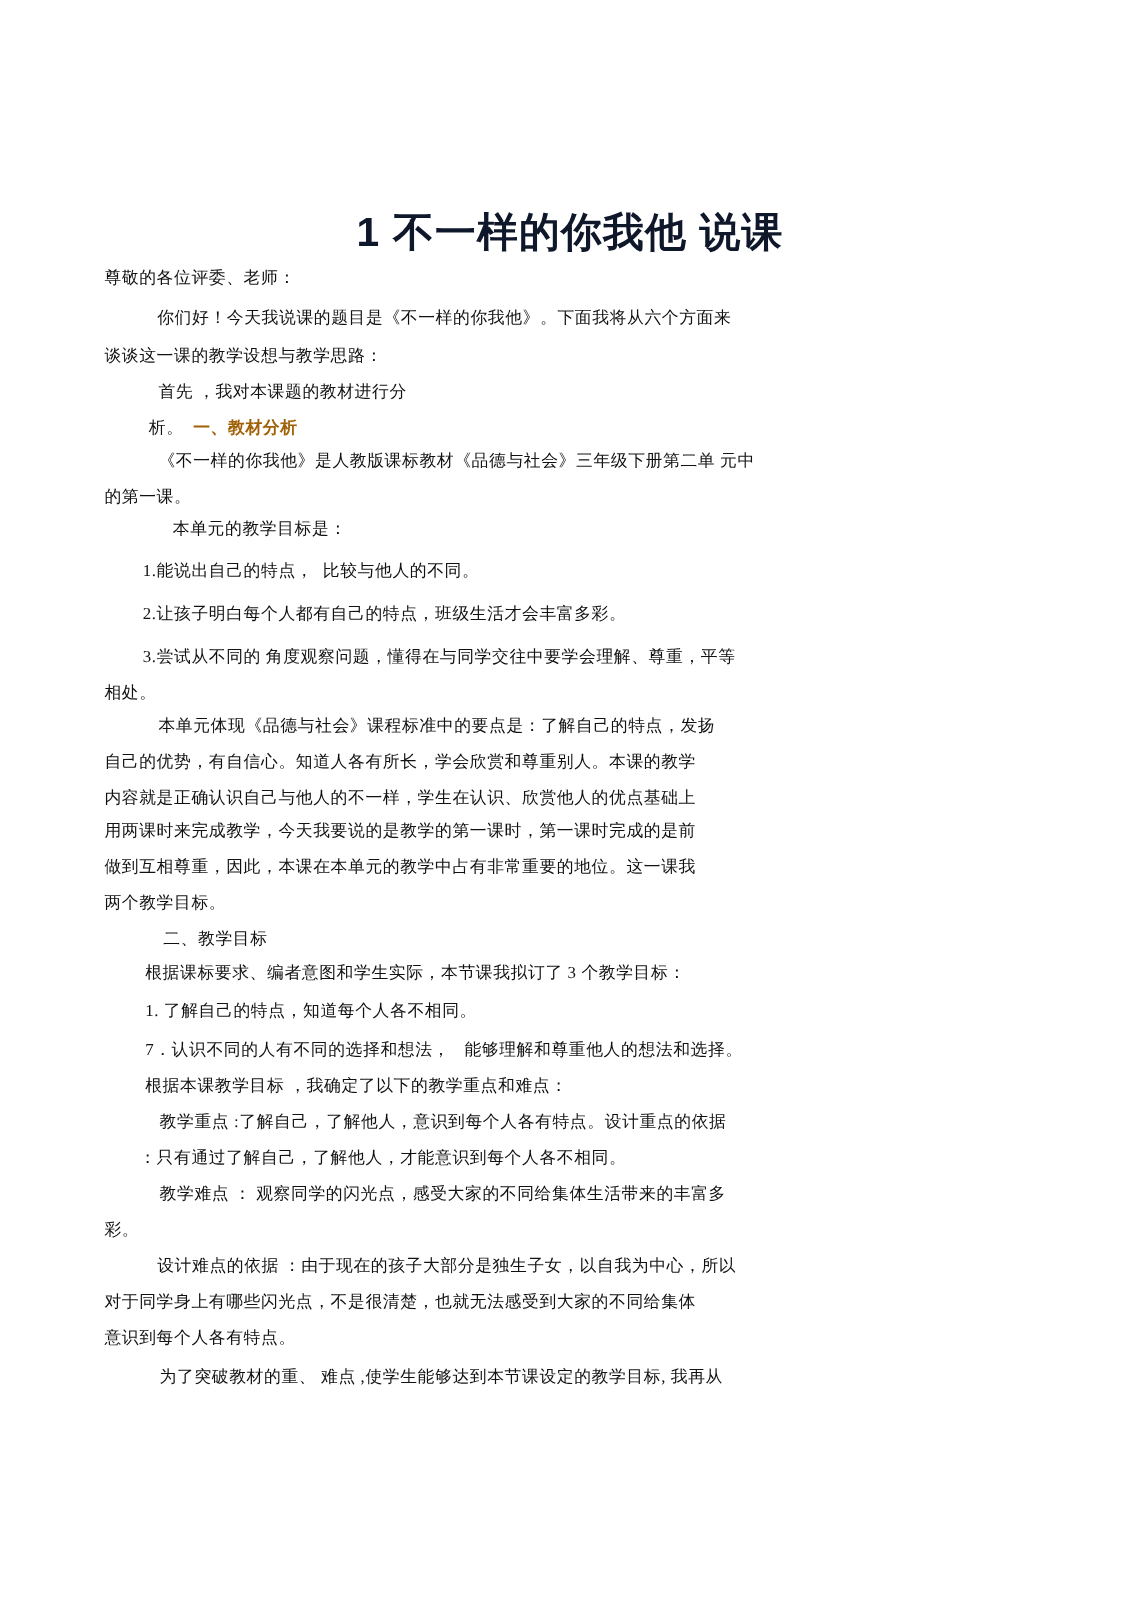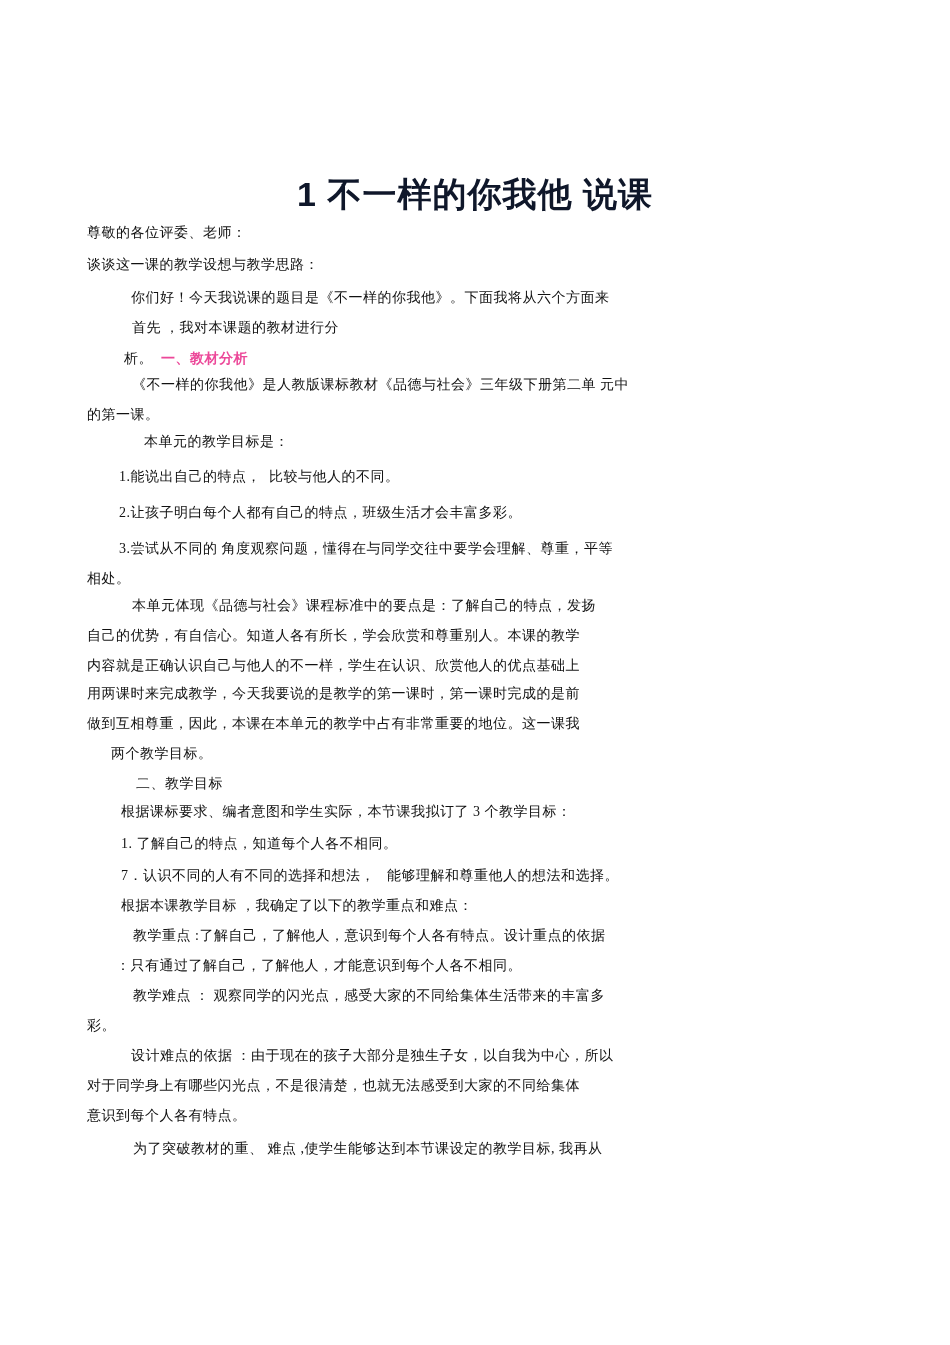--- a/index.html
+++ b/index.html
@@ -36,49 +36,49 @@
     height: 30px;
     line-height: 30px;
     font-size: 14px;
     white-space: pre;
     letter-spacing: 0.5px;
   }
   .seg {
     font-weight: normal;
   }
   .seg.bold {
-    font-family: Liberation Sans, sans-serif;
+    font-family: Liberation Mono, monospace;
     font-weight: bold;
-    color: #ec4899;
+    color: #a16207;
   }
 </style>
 </head>
 <body>
 
 <main class="page">
   <h1 class="doc-title">1 不一样的你我他 说课</h1>
   <div class="doc-body" id="doc-lines">
       <div class="line" style="padding-left: 0px;"><span class="seg">尊敬的各位评委、老师：</span></div>
+      <div class="line" style="padding-left: 44px; margin-top: 3px;"><span class="seg">你们好！今天我说课的题目是《不一样的你我他》。下面我将从六个方面来</span></div>
       <div class="line" style="padding-left: 0px; margin-top: 2px;"><span class="seg">谈谈这一课的教学设想与教学思路：</span></div>
-      <div class="line" style="padding-left: 44px; margin-top: 3px;"><span class="seg">你们好！今天我说课的题目是《不一样的你我他》。下面我将从六个方面来</span></div>
       <div class="line" style="padding-left: 45px;"><span class="seg">首先 ，我对本课题的教材进行分</span></div>
       <div class="line" style="padding-left: 37px;"><span class="seg">析。  </span><span class="seg bold">一、教材分析</span></div>
       <div class="line" style="padding-left: 45px; margin-top: -3px;"><span class="seg">《不一样的你我他》是人教版课标教材《品德与社会》三年级下册第二单 元中</span></div>
       <div class="line" style="padding-left: 0px;"><span class="seg">的第一课。</span></div>
       <div class="line" style="padding-left: 57px; margin-top: -3px;"><span class="seg">本单元的教学目标是：</span></div>
       <div class="line" style="padding-left: 32px; margin-top: 5px;"><span class="seg">1.能说出自己的特点，  比较与他人的不同。</span></div>
       <div class="line" style="padding-left: 32px; margin-top: 6px;"><span class="seg">2.让孩子明白每个人都有自己的特点，班级生活才会丰富多彩。</span></div>
       <div class="line" style="padding-left: 32px; margin-top: 6px;"><span class="seg">3.尝试从不同的 角度观察问题，懂得在与同学交往中要学会理解、尊重，平等</span></div>
       <div class="line" style="padding-left: 0px;"><span class="seg">相处。</span></div>
       <div class="line" style="padding-left: 45px; margin-top: -3px;"><span class="seg">本单元体现《品德与社会》课程标准中的要点是：了解自己的特点，发扬</span></div>
       <div class="line" style="padding-left: 0px;"><span class="seg">自己的优势，有自信心。知道人各有所长，学会欣赏和尊重别人。本课的教学</span></div>
       <div class="line" style="padding-left: 0px;"><span class="seg">内容就是正确认识自己与他人的不一样，学生在认识、欣赏他人的优点基础上</span></div>
       <div class="line" style="padding-left: 0px; margin-top: -2px;"><span class="seg">用两课时来完成教学，今天我要说的是教学的第一课时，第一课时完成的是前</span></div>
       <div class="line" style="padding-left: 0px;"><span class="seg">做到互相尊重，因此，本课在本单元的教学中占有非常重要的地位。这一课我</span></div>
-      <div class="line" style="padding-left: 0px; margin-left: 24px;"><span class="seg">两个教学目标。</span></div>
+      <div class="line" style="padding-left: 0px;"><span class="seg">两个教学目标。</span></div>
       <div class="line" style="padding-left: 49px;"><span class="seg">二、教学目标</span></div>
       <div class="line" style="padding-left: 34px; margin-top: -2px;"><span class="seg">根据课标要求、编者意图和学生实际，本节课我拟订了 3 个教学目标：</span></div>
       <div class="line" style="padding-left: 34px; margin-top: 2px;"><span class="seg">1. 了解自己的特点，知道每个人各不相同。</span></div>
       <div class="line" style="padding-left: 34px; margin-top: 2px;"><span class="seg">7．认识不同的人有不同的选择和想法，   能够理解和尊重他人的想法和选择。</span></div>
       <div class="line" style="padding-left: 34px;"><span class="seg">根据本课教学目标 ，我确定了以下的教学重点和难点：</span></div>
       <div class="line" style="padding-left: 46px;"><span class="seg">教学重点 :了解自己，了解他人，意识到每个人各有特点。设计重点的依据</span></div>
       <div class="line" style="padding-left: 29px;"><span class="seg">：只有通过了解自己，了解他人，才能意识到每个人各不相同。</span></div>
       <div class="line" style="padding-left: 46px;"><span class="seg">教学难点 ： 观察同学的闪光点，感受大家的不同给集体生活带来的丰富多</span></div>
       <div class="line" style="padding-left: 0px;"><span class="seg">彩。</span></div>
       <div class="line" style="padding-left: 44px;"><span class="seg">设计难点的依据 ：由于现在的孩子大部分是独生子女，以自我为中心，所以</span></div>

